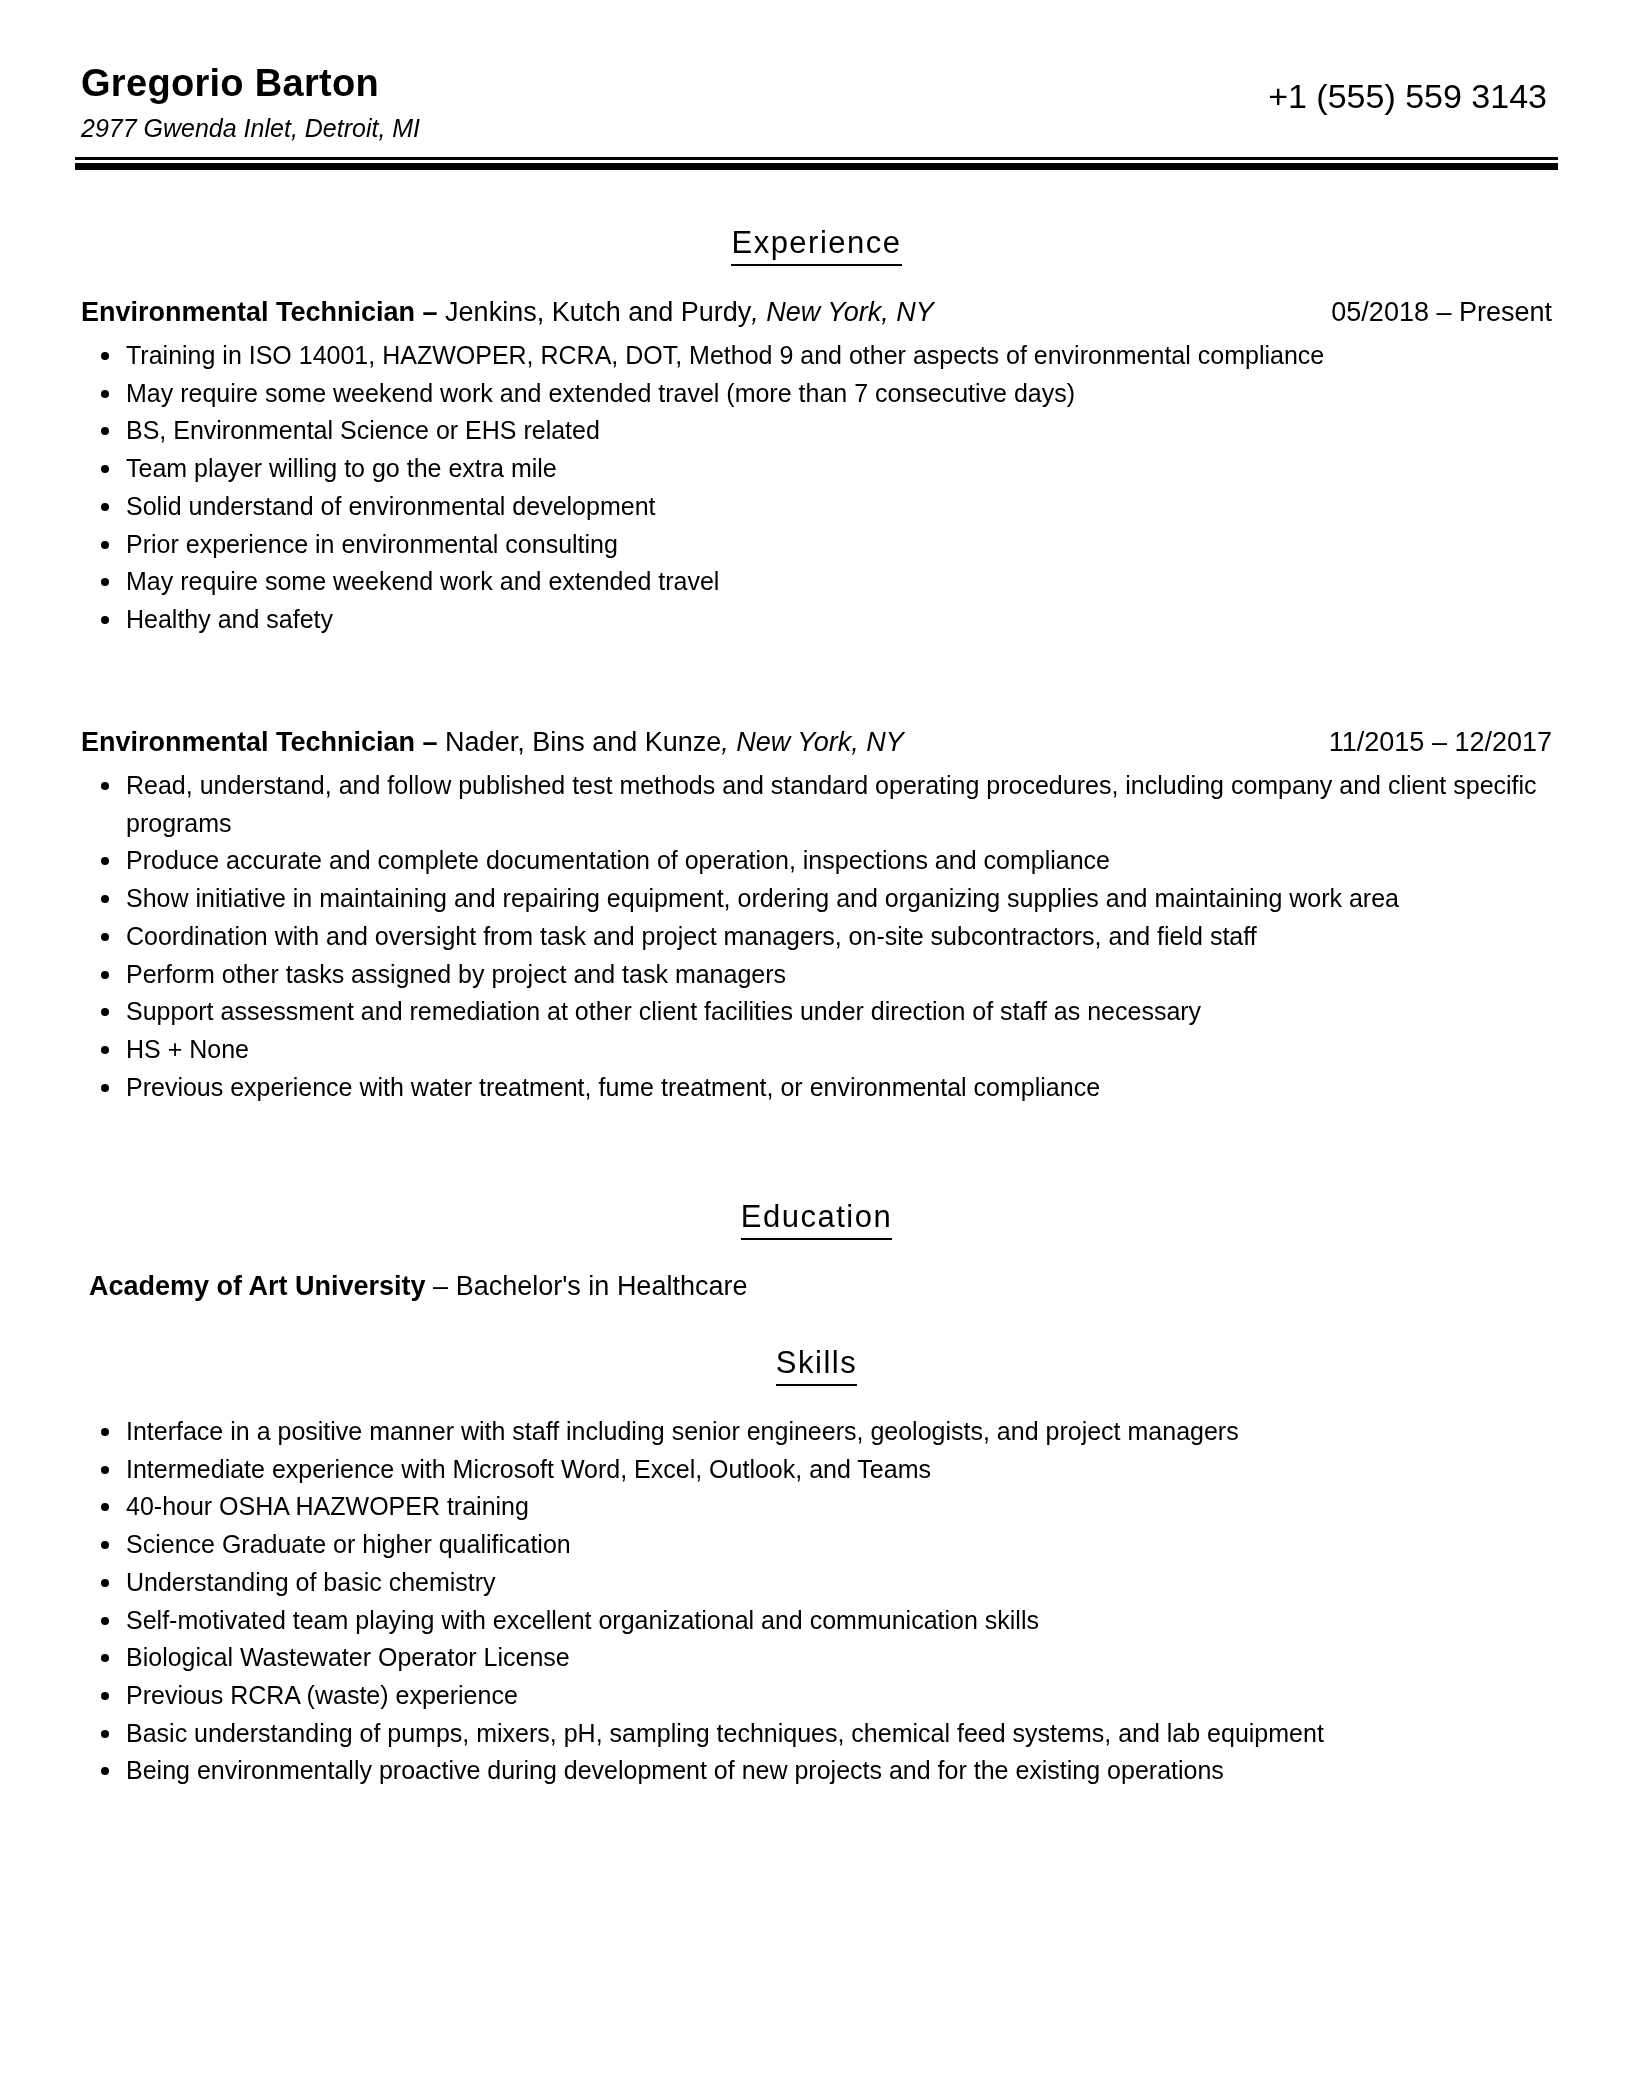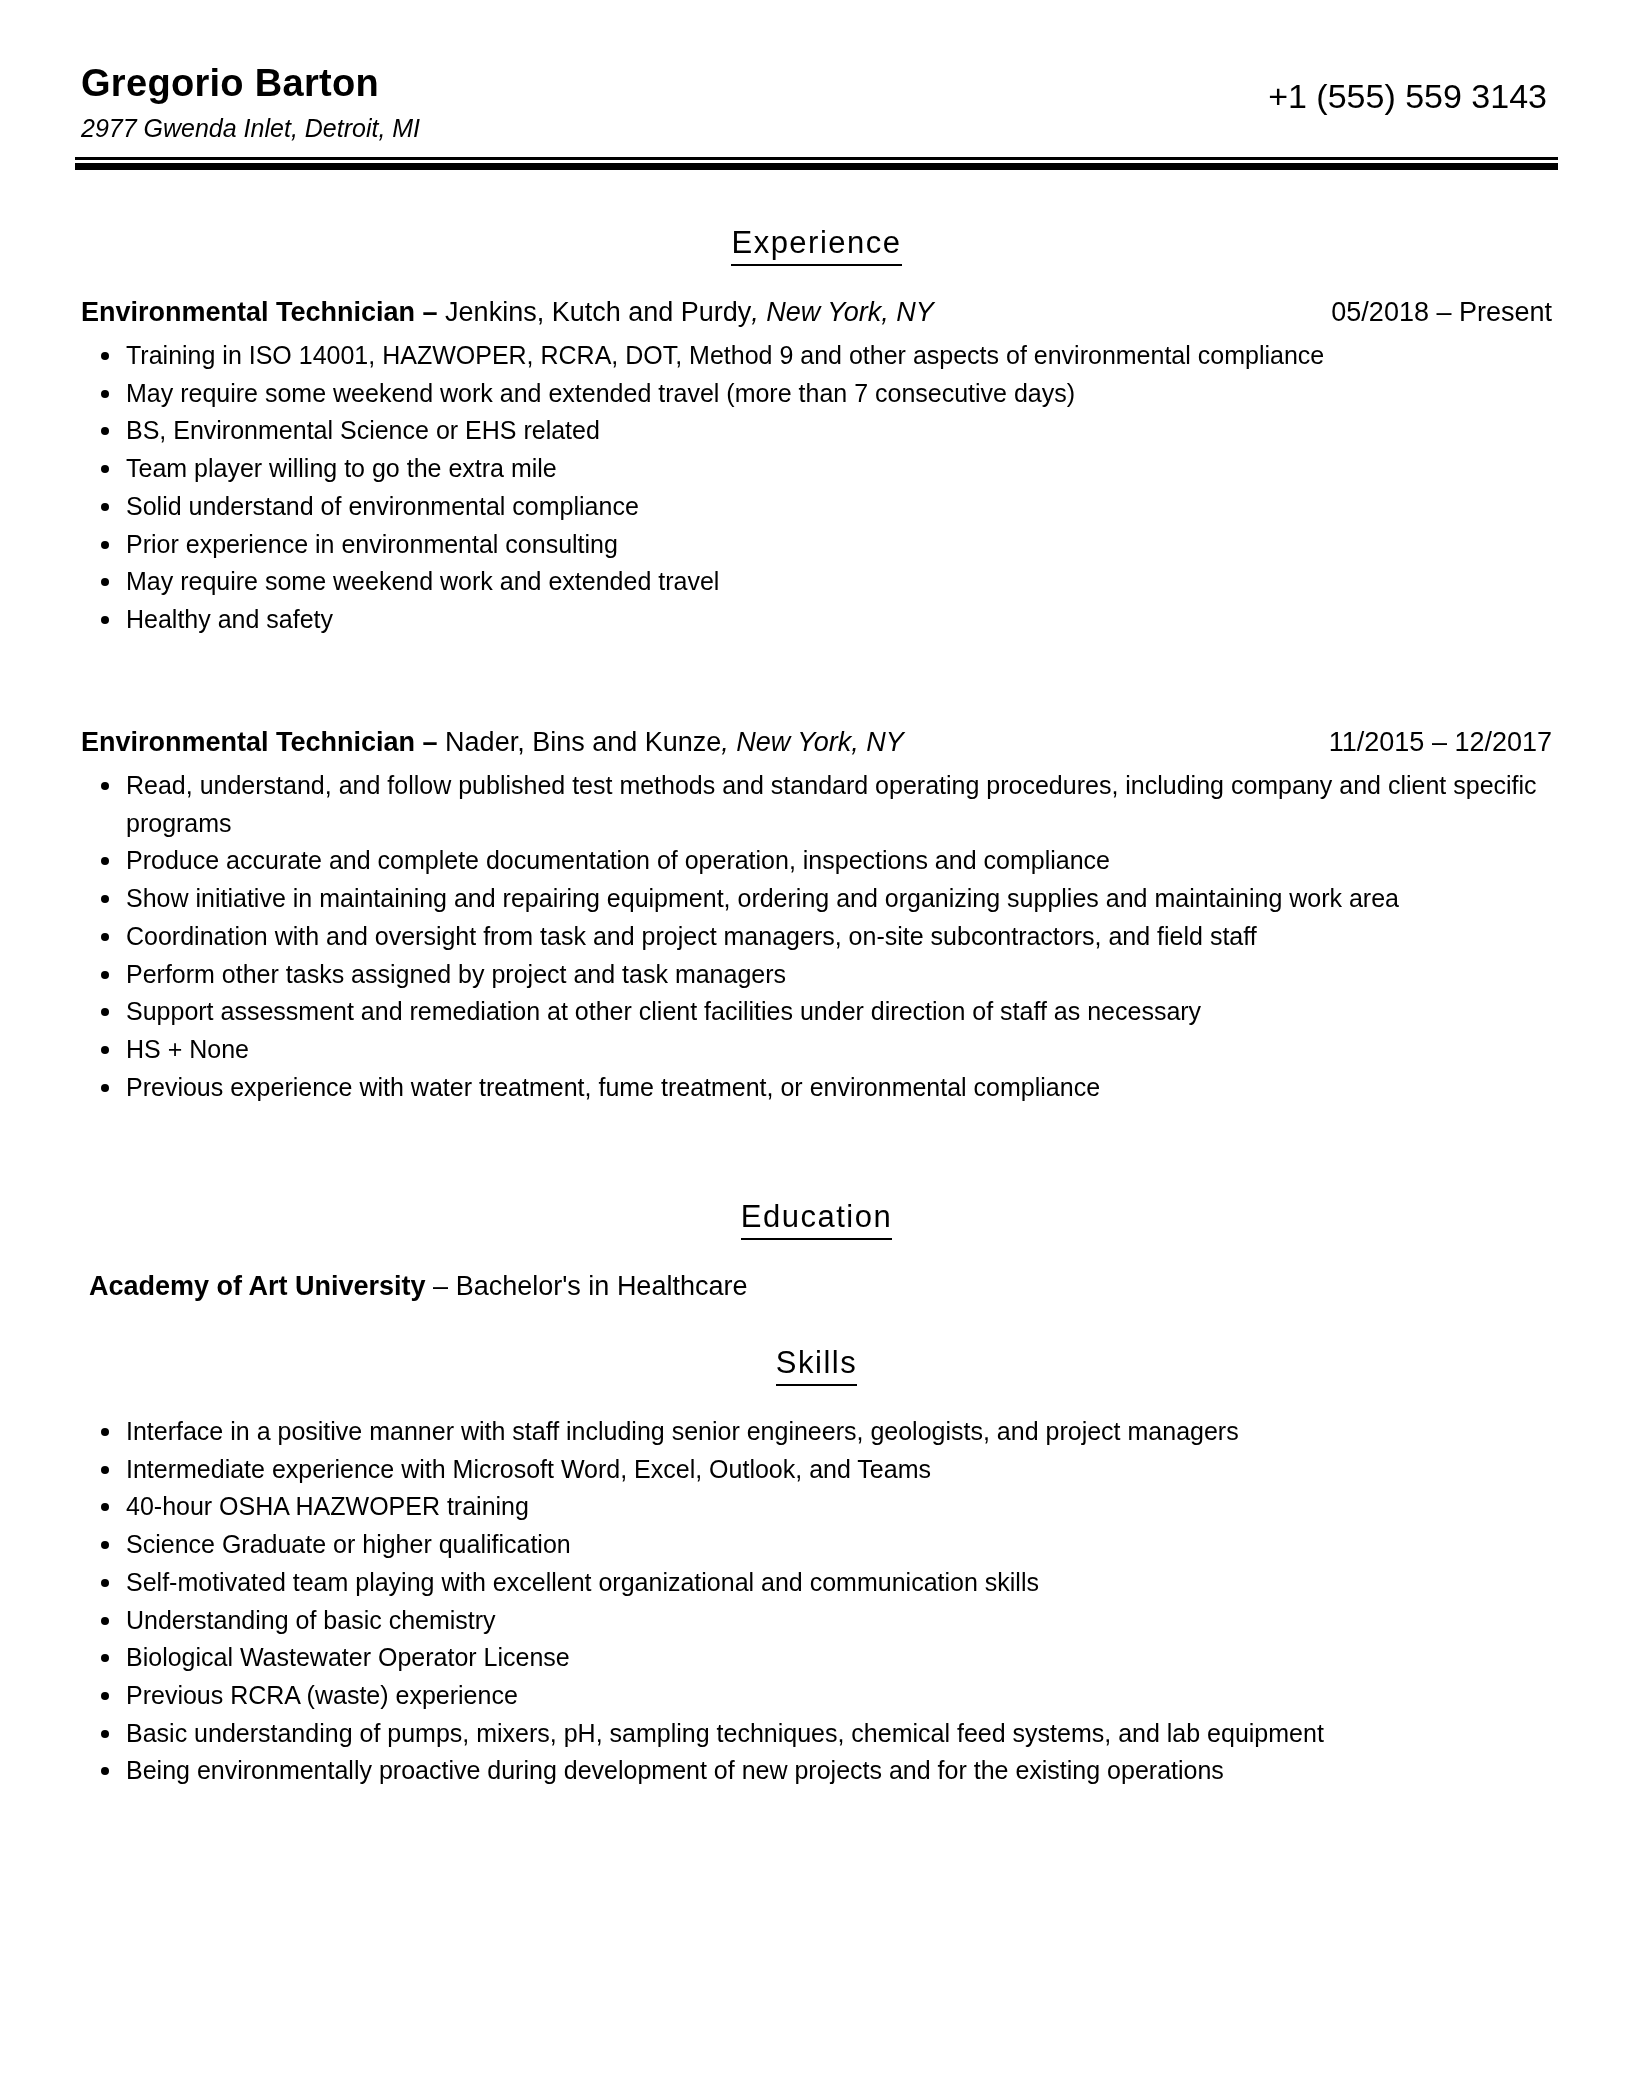--- a/index.html
+++ b/index.html
@@ -43,21 +43,21 @@
 
   <div class="job-head" style="top:294px;">
     <span class="title">Environmental Technician –</span><span class="company"> Jenkins, Kutch and Purdy</span><span class="loc">, New York, NY</span>
     <span class="dates">05/2018 – Present</span>
   </div>
   <ul class="bullets" style="top:337px;">
     <li>Training in ISO 14001, HAZWOPER, RCRA, DOT, Method 9 and other aspects of environmental compliance</li>
     <li>May require some weekend work and extended travel (more than 7 consecutive days)</li>
     <li>BS, Environmental Science or EHS related</li>
     <li>Team player willing to go the extra mile</li>
-    <li>Solid understand of environmental compliance</li>
+    <li>Solid understand of environmental development</li>
     <li>Prior experience in environmental consulting</li>
     <li>May require some weekend work and extended travel</li>
     <li>Healthy and safety</li>
   </ul>
 
   <div class="job-head" style="top:724px;">
     <span class="title">Environmental Technician –</span><span class="company"> Nader, Bins and Kunze</span><span class="loc">, New York, NY</span>
     <span class="dates">11/2015 – 12/2017</span>
   </div>
   <ul class="bullets" style="top:767px;">
@@ -81,21 +81,21 @@
 
   <div class="section-title" style="top:1344px;">
     <span>Skills</span>
   </div>
 
   <ul class="bullets" style="top:1413px;">
     <li>Interface in a positive manner with staff including senior engineers, geologists, and project managers</li>
     <li>Intermediate experience with Microsoft Word, Excel, Outlook, and Teams</li>
     <li>40-hour OSHA HAZWOPER training</li>
     <li>Science Graduate or higher qualification</li>
+    <li>Understanding of basic chemistry</li>
     <li>Self-motivated team playing with excellent organizational and communication skills</li>
-    <li>Understanding of basic chemistry</li>
     <li>Biological Wastewater Operator License</li>
     <li>Previous RCRA (waste) experience</li>
     <li>Basic understanding of pumps, mixers, pH, sampling techniques, chemical feed systems, and lab equipment</li>
     <li>Being environmentally proactive during development of new projects and for the existing operations</li>
   </ul>
 
 </div>
 
 </body></html>

